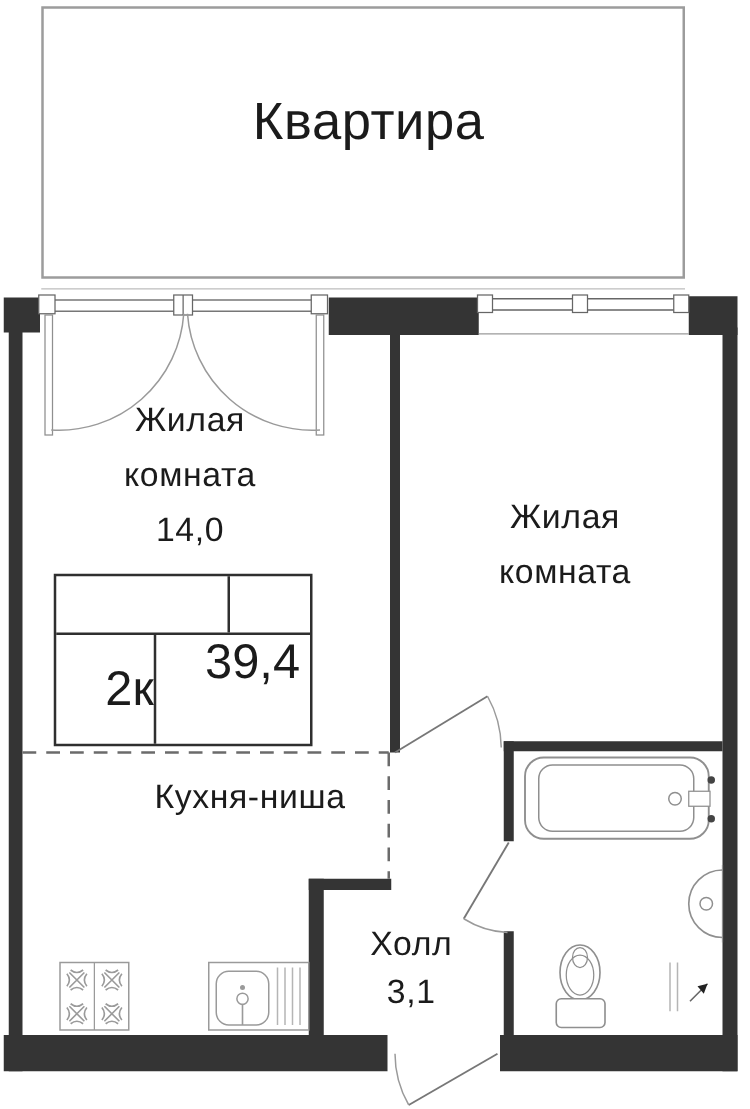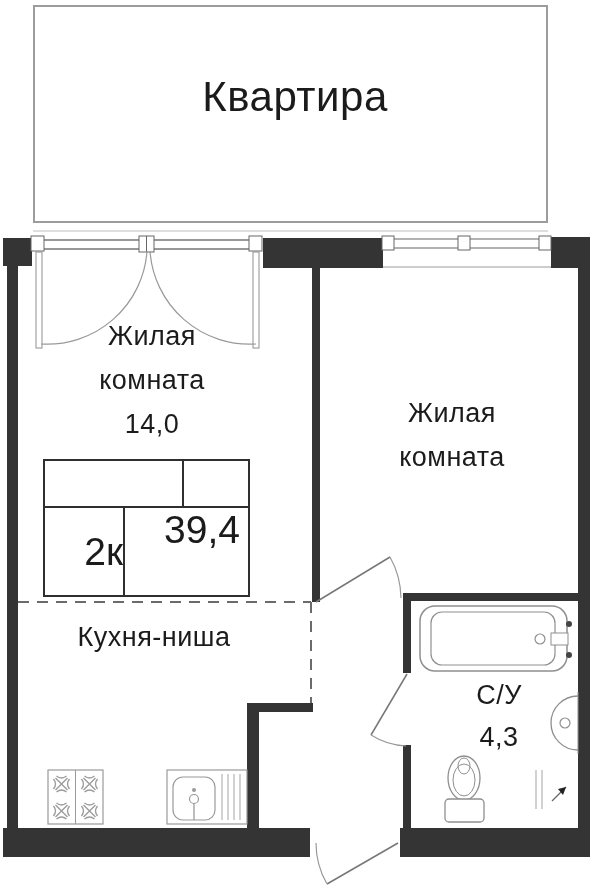--- a/index.html
+++ b/index.html
@@ -13,21 +13,21 @@
   .terrace{
     position:absolute;left:33px;top:5px;width:515px;height:218px;
     border:2px solid #9c9c9c;background:#ffffff;box-sizing:border-box;z-index:1;
   }
   
   .room-label{
     position:absolute;z-index:5;transform:translateX(-50%);
     text-align:center;white-space:nowrap;
     font-size:27px;line-height:44px;font-weight:400;color:#1b1b1b;letter-spacing:0.5px;
   }
-  .room-label.small{line-height:42px;}
+  .room-label.small{line-height:42px;margin-left:46px;}
   .terrace-label{font-size:42px;line-height:45px;}
   .hall-label{line-height:38px;}
   
   .summary{
     position:absolute;left:43px;top:459px;width:207px;height:138px;
     border:2px solid #2f2f2f;background:#ffffff;z-index:4;box-sizing:border-box;
     display:flex;flex-direction:column;
   }
   .summary .row{display:flex;box-sizing:border-box;}
   .summary .row1{height:45px;}
@@ -187,19 +187,19 @@
 
   <div class="room-label" style="left:452px;top:391px;">
     <div>Жилая</div>
     <div>комната</div>
   </div>
 
   <div class="room-label small" style="left:154px;top:616px;">
     <div>Кухня-ниша</div>
   </div>
 
-
-  <div class="room-label small" style="left:499px;top:674px;">
-    <div>С/У</div>
-    <div>4,3</div>
-  </div>
+  <div class="room-label hall-label" style="left:329px;top:736px;">
+    <div>Холл</div>
+    <div>3,1</div>
+  </div>
+
 
 </div>
 
 </body></html>

